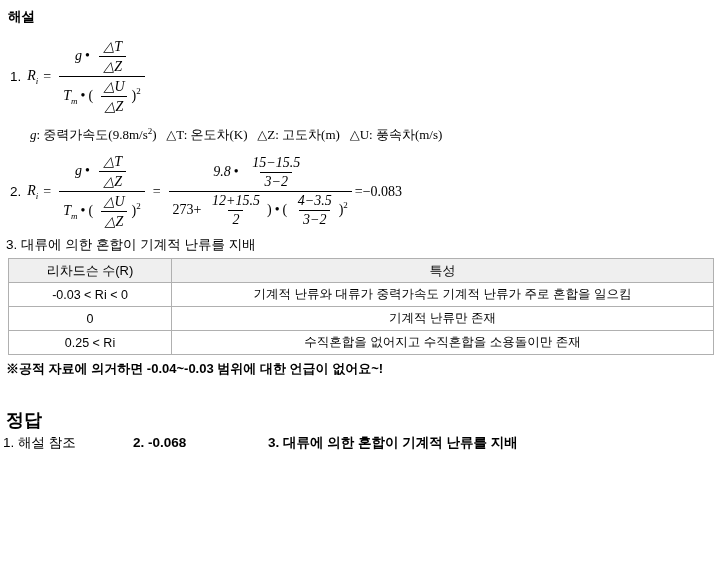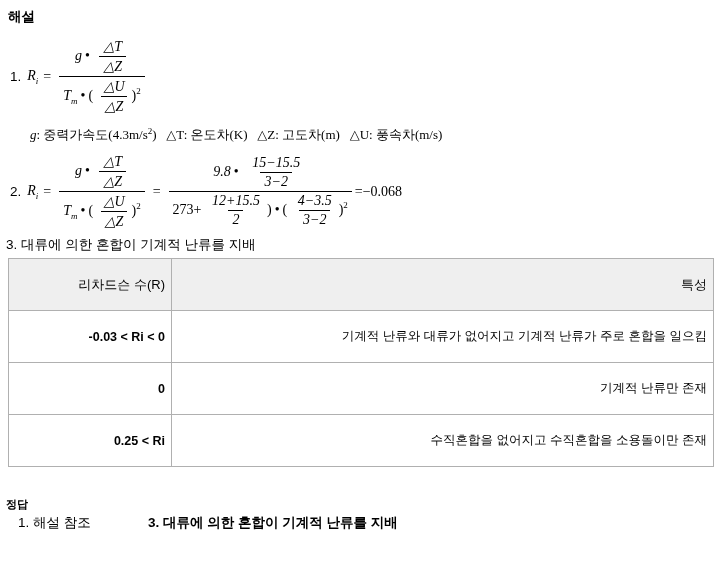--- a/index.html
+++ b/index.html
@@ -100,50 +100,50 @@
   
   table.rich {
     border-collapse: collapse;
     margin-left: 8px;
     width: 706px;
     font-size: 12.5px;
   }
   table.rich th,
   table.rich td {
     border: 1px solid #b0b0b0;
-    padding: 16px 6px;
-    text-align: right;
+    padding: 2px 6px;
+    text-align: center;
     vertical-align: middle;
     height: 19px;
   }
   table.rich thead th {
     background: #efefef;
     font-weight: normal;
     font-size: 13px;
   }
   table.rich th.c1 { width: 150px; }
-  table.rich td.c1 { width: 150px; font-weight: bold; }
+  table.rich td.c1 { width: 150px; }
   table.rich tr.hl td {
     font-weight: bold;
   }
 
   .note {
     font-weight: bold;
     font-size: 13px;
     margin: 5px 0 0 6px;
   }
 
   .answer-heading {
     font-weight: bold;
-    font-size: 11px;
+    font-size: 18px;
     margin: 30px 8px 2px 6px;
   }
   .answer-row {
     font-size: 13.5px;
-    margin-left: 18px;
+    margin-left: 3px;
     display: flex;
     align-items: baseline;
   }
   .answer-row .a1 { width: 130px; }
   .answer-row .a2 { width: 135px; }
   .answer-row .a3 { font-weight: bold; }
   .answer-row .b { font-weight: bold; }
 </style>
 </head>
 <body>
@@ -171,21 +171,21 @@
             <span class="num">△U</span>
             <span class="den">△Z</span>
           </span><span class="paren">)</span><span class="sup">2</span>
         </span>
       </span>
     </span>
   </div>
 
   <div class="legend" style="margin-top:10px;">
     <div>
-      <span class="it">g</span><span><span>: 중력가속도(4.3m/s</span><span class="sup">2</span><span>)</span></span>
+      <span class="it">g</span><span><span>: 중력가속도(9.8m/s</span><span class="sup">2</span><span>)</span></span>
       &nbsp;&nbsp;<span>△T</span><span>: 온도차(K)</span>
       &nbsp;&nbsp;<span>△Z</span><span>: 고도차(m)</span>
       &nbsp;&nbsp;<span>△U</span><span>: 풍속차(m/s)</span>
     </div>
   </div>
 
   <div class="item" style="margin-top:8px;">
     <span class="item-num">2.</span>
     <span class="math">
       <span><span>R</span><span class="sub">i</span></span>
@@ -220,49 +220,51 @@
           <span class="frac">
             <span class="num">12+15.5</span>
             <span class="den">2</span>
           </span><span class="paren">)</span><span class="opdot">•</span><span class="paren">(</span>
           <span class="frac">
             <span class="num">4−3.5</span>
             <span class="den">3−2</span>
           </span><span class="paren">)</span><span class="sup">2</span>
         </span>
       </span>
-      <span class="paren">=−0.068</span>
+      <span class="paren">=−0.083</span>
     </span>
   </div>
 
   <div class="line3">3. 대류에 의한 혼합이 기계적 난류를 지배</div>
 
   <table class="rich">
     <thead>
       <tr>
         <th class="c1">리차드슨 수(R)</th>
         <th>특성</th>
       </tr>
     </thead>
     <tbody>
       <tr>
         <td class="c1">-0.03 &lt; Ri &lt; 0</td>
-        <td>기계적 난류와 대류가 없어지고 기계적 난류가 주로 혼합을 일으킴</td>
+        <td>기계적 난류와 대류가 중력가속도 기계적 난류가 주로 혼합을 일으킴</td>
       </tr>
       <tr>
         <td class="c1">0</td>
         <td>기계적 난류만 존재</td>
       </tr>
       <tr>
         <td class="c1">0.25 &lt; Ri</td>
         <td>수직혼합을 없어지고 수직혼합을 소용돌이만 존재</td>
       </tr>
     </tbody>
   </table>
 
+  <div class="note">※공적 자료에 의거하면 -0.04~-0.03 범위에 대한 언급이 없어요~!</div>
 
   <div class="answer-heading">정답</div>
   <div class="answer-row">
     <span class="a1">1. 해설 참조</span>
+    <span class="a2 b">2. -0.068</span>
     <span class="a3">3. 대류에 의한 혼합이 기계적 난류를 지배</span>
   </div>
 
 </div>
 
 </body></html>

